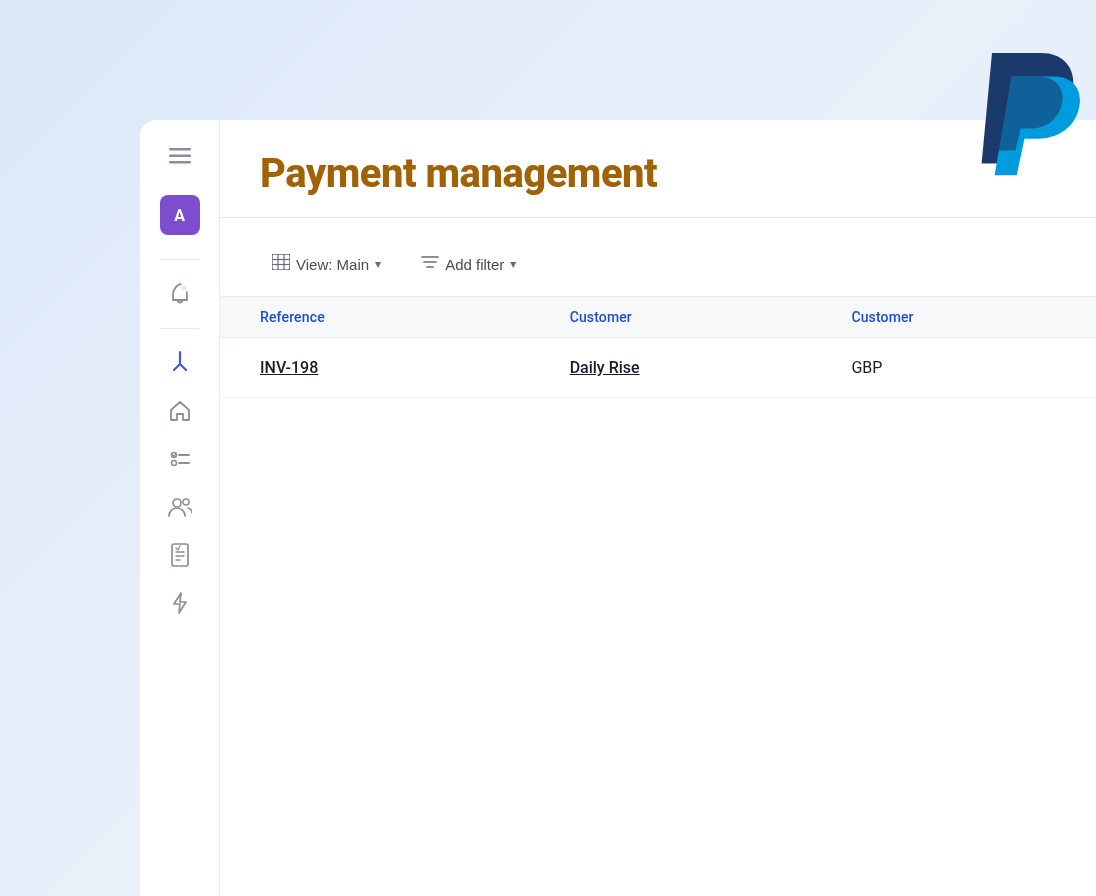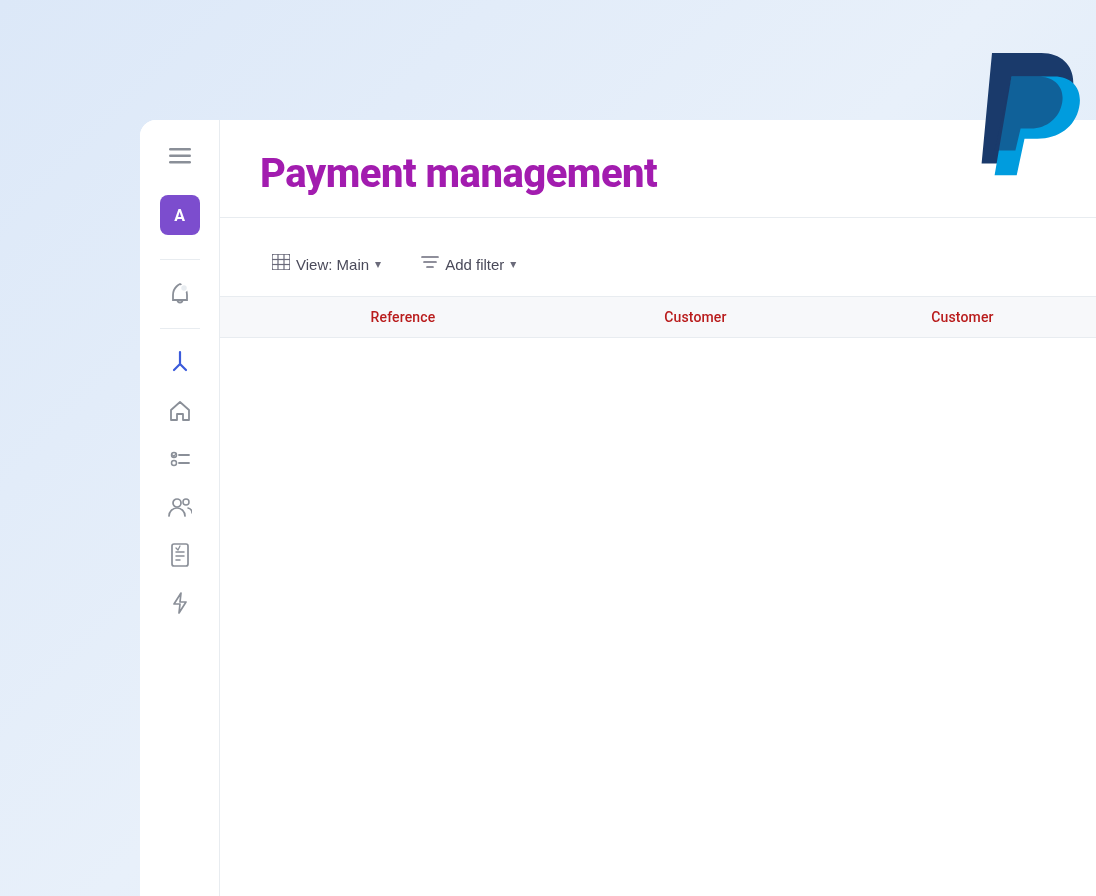--- a/index.html
+++ b/index.html
@@ -105,21 +105,21 @@
     }
 
     .page-header {
       padding: 30px 40px 20px;
       border-bottom: 1px solid #e8ecf0;
     }
 
     .page-title {
       font-size: 40px;
       font-weight: 800;
-      color: #a21caf;
+      color: #a16207;
       letter-spacing: -0.5px;
     }
 
     
     .table-area {
       flex: 1;
       overflow: auto;
       padding: 20px 0;
     }
 
@@ -160,24 +160,24 @@
     }
 
     .data-table thead tr {
       background: #f7f8fa;
       border-top: 1px solid #e8ecf0;
       border-bottom: 1px solid #e8ecf0;
     }
 
     .data-table th {
       padding: 12px 16px;
-      text-align: center;
+      text-align: left;
       font-size: 14px;
       font-weight: 500;
-      color: #b91c1c;
+      color: #1d4ed8;
       letter-spacing: 0.01em;
     }
 
     .data-table th:first-child {
       padding-left: 40px;
     }
 
     .data-table td {
       padding: 20px 16px;
       font-size: 16px;
@@ -329,18 +329,23 @@
 
       <table class="data-table">
         <thead>
           <tr>
             <th>Reference</th>
             <th>Customer</th>
             <th>Customer</th>
           </tr>
         </thead>
         <tbody id="table-body">
+            <tr>
+              <td><span class="cell-link">INV-198</span></td>
+              <td><span class="cell-link">Daily Rise</span></td>
+              <td class="cell-currency">GBP</td>
+            </tr>
           </tbody>
       </table>
 
     </div>
   </div>
 </div>
 
 </body></html>

